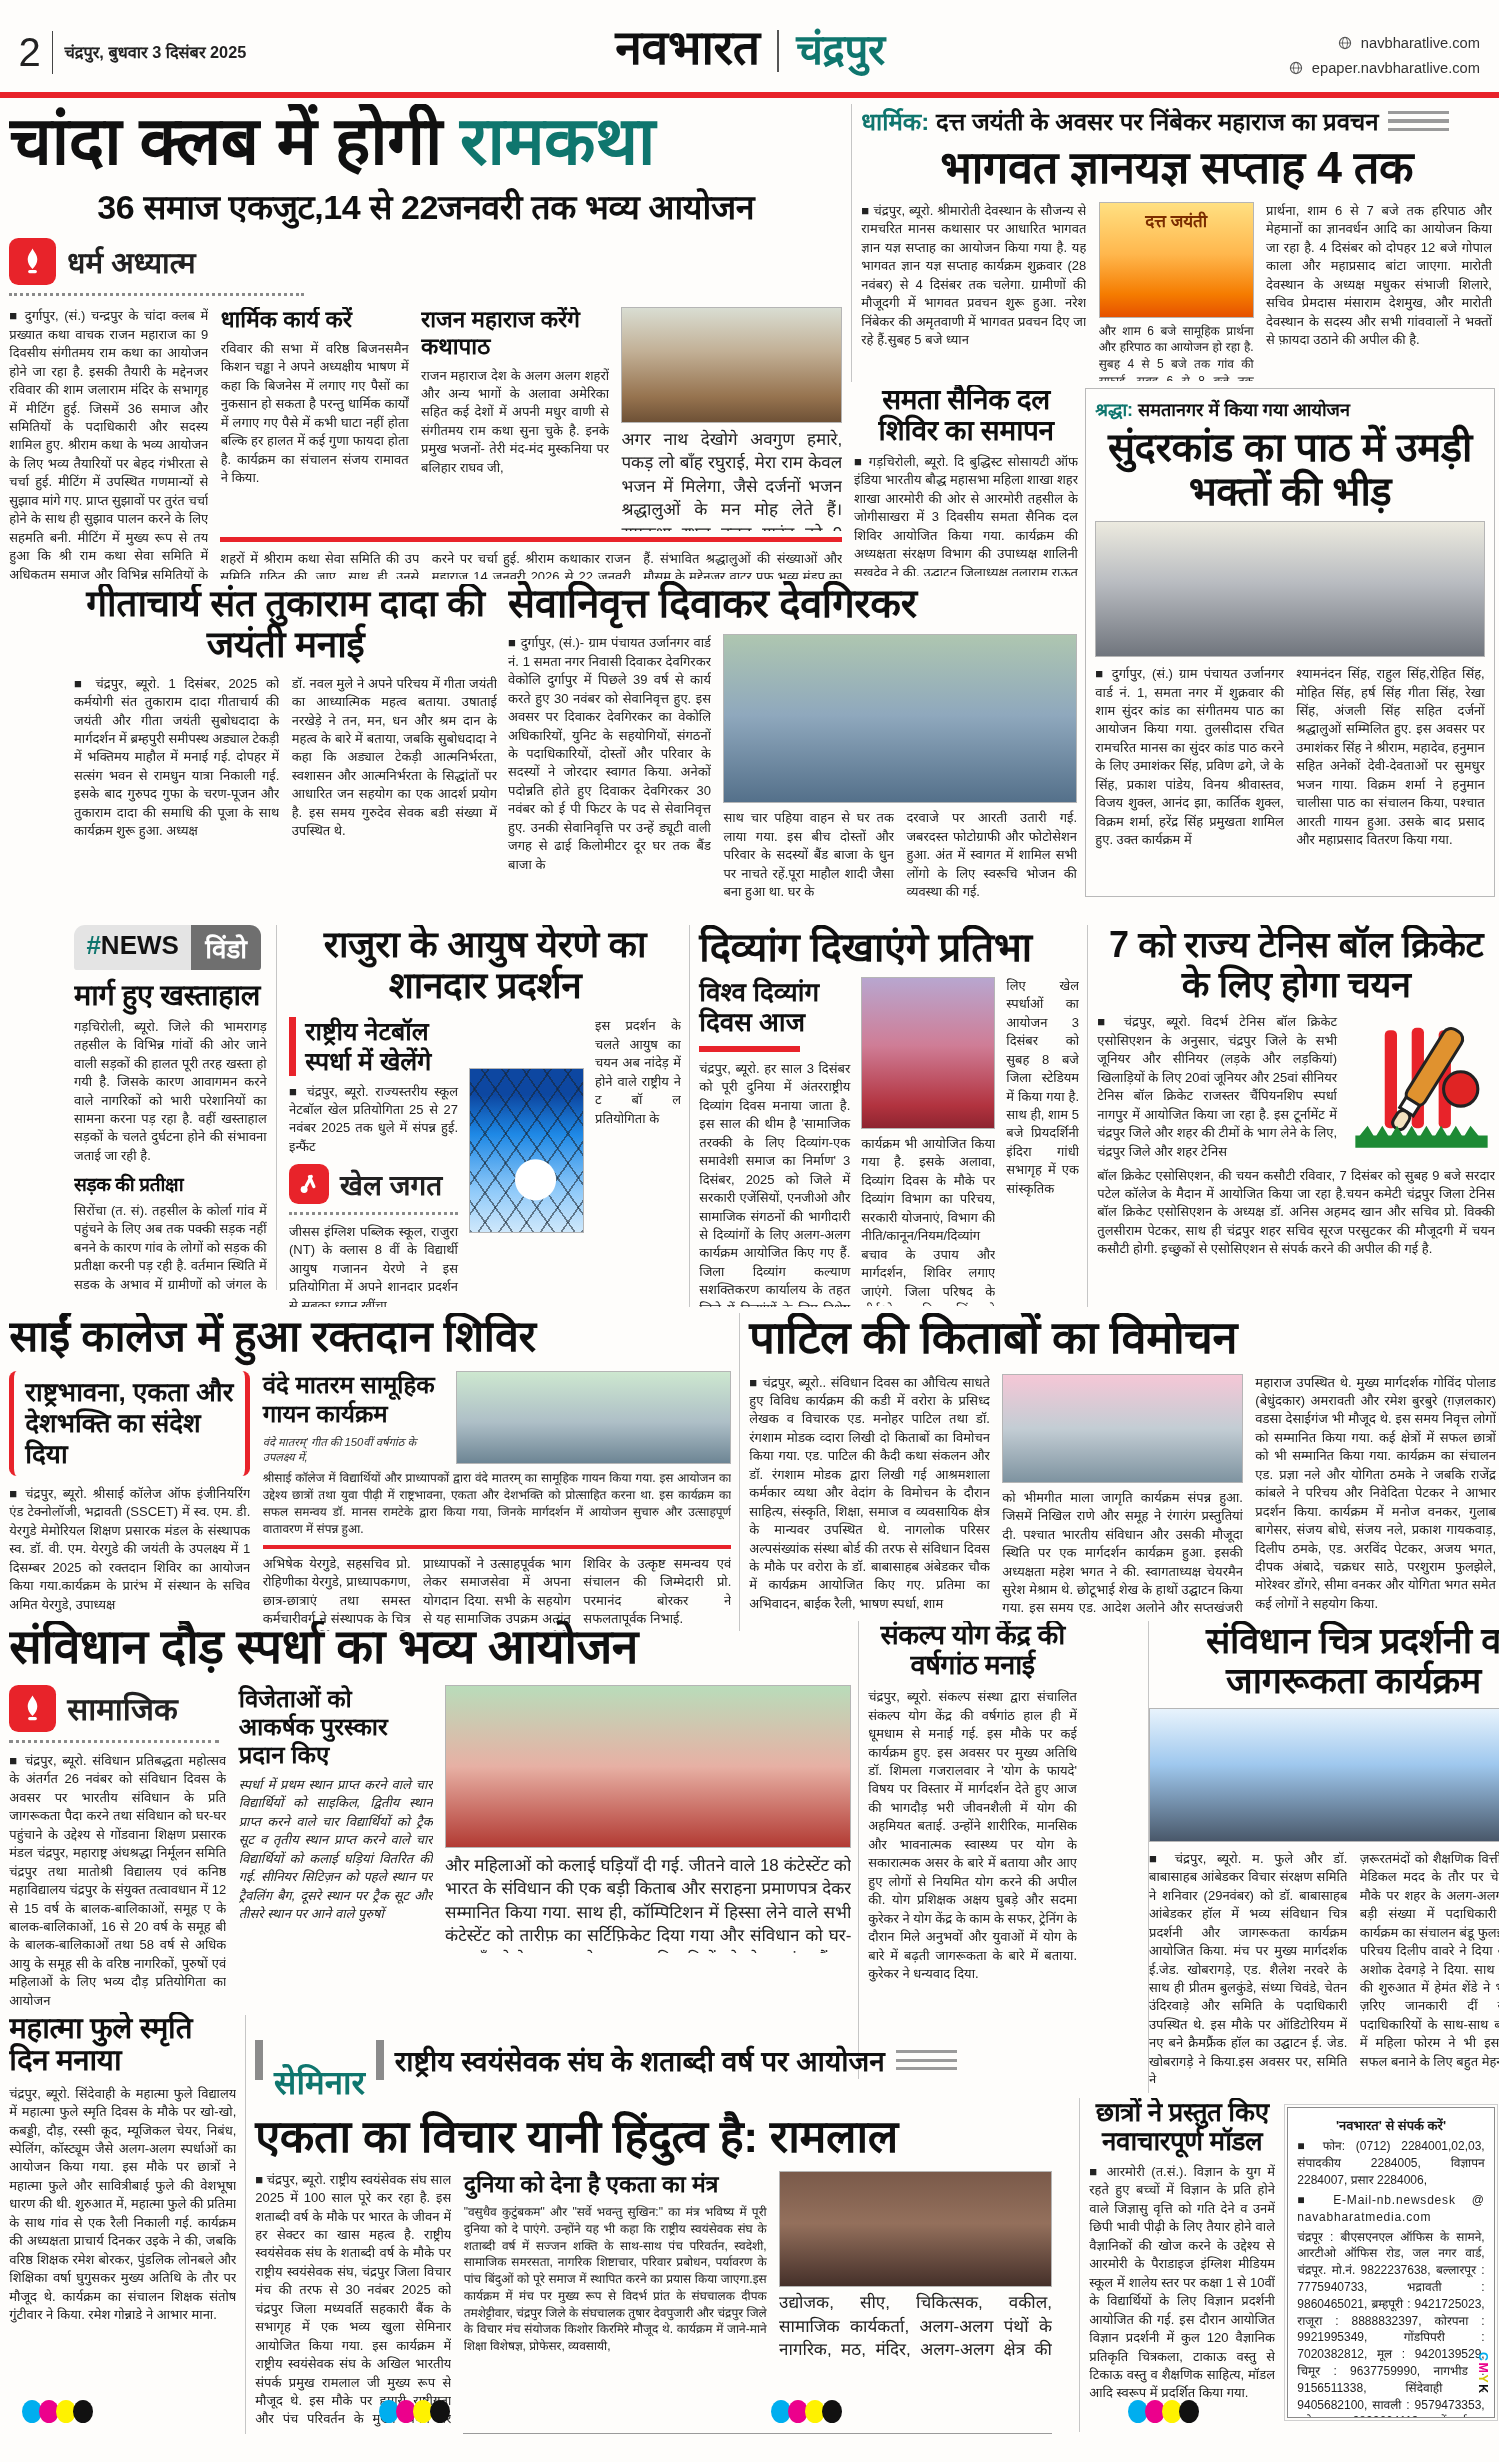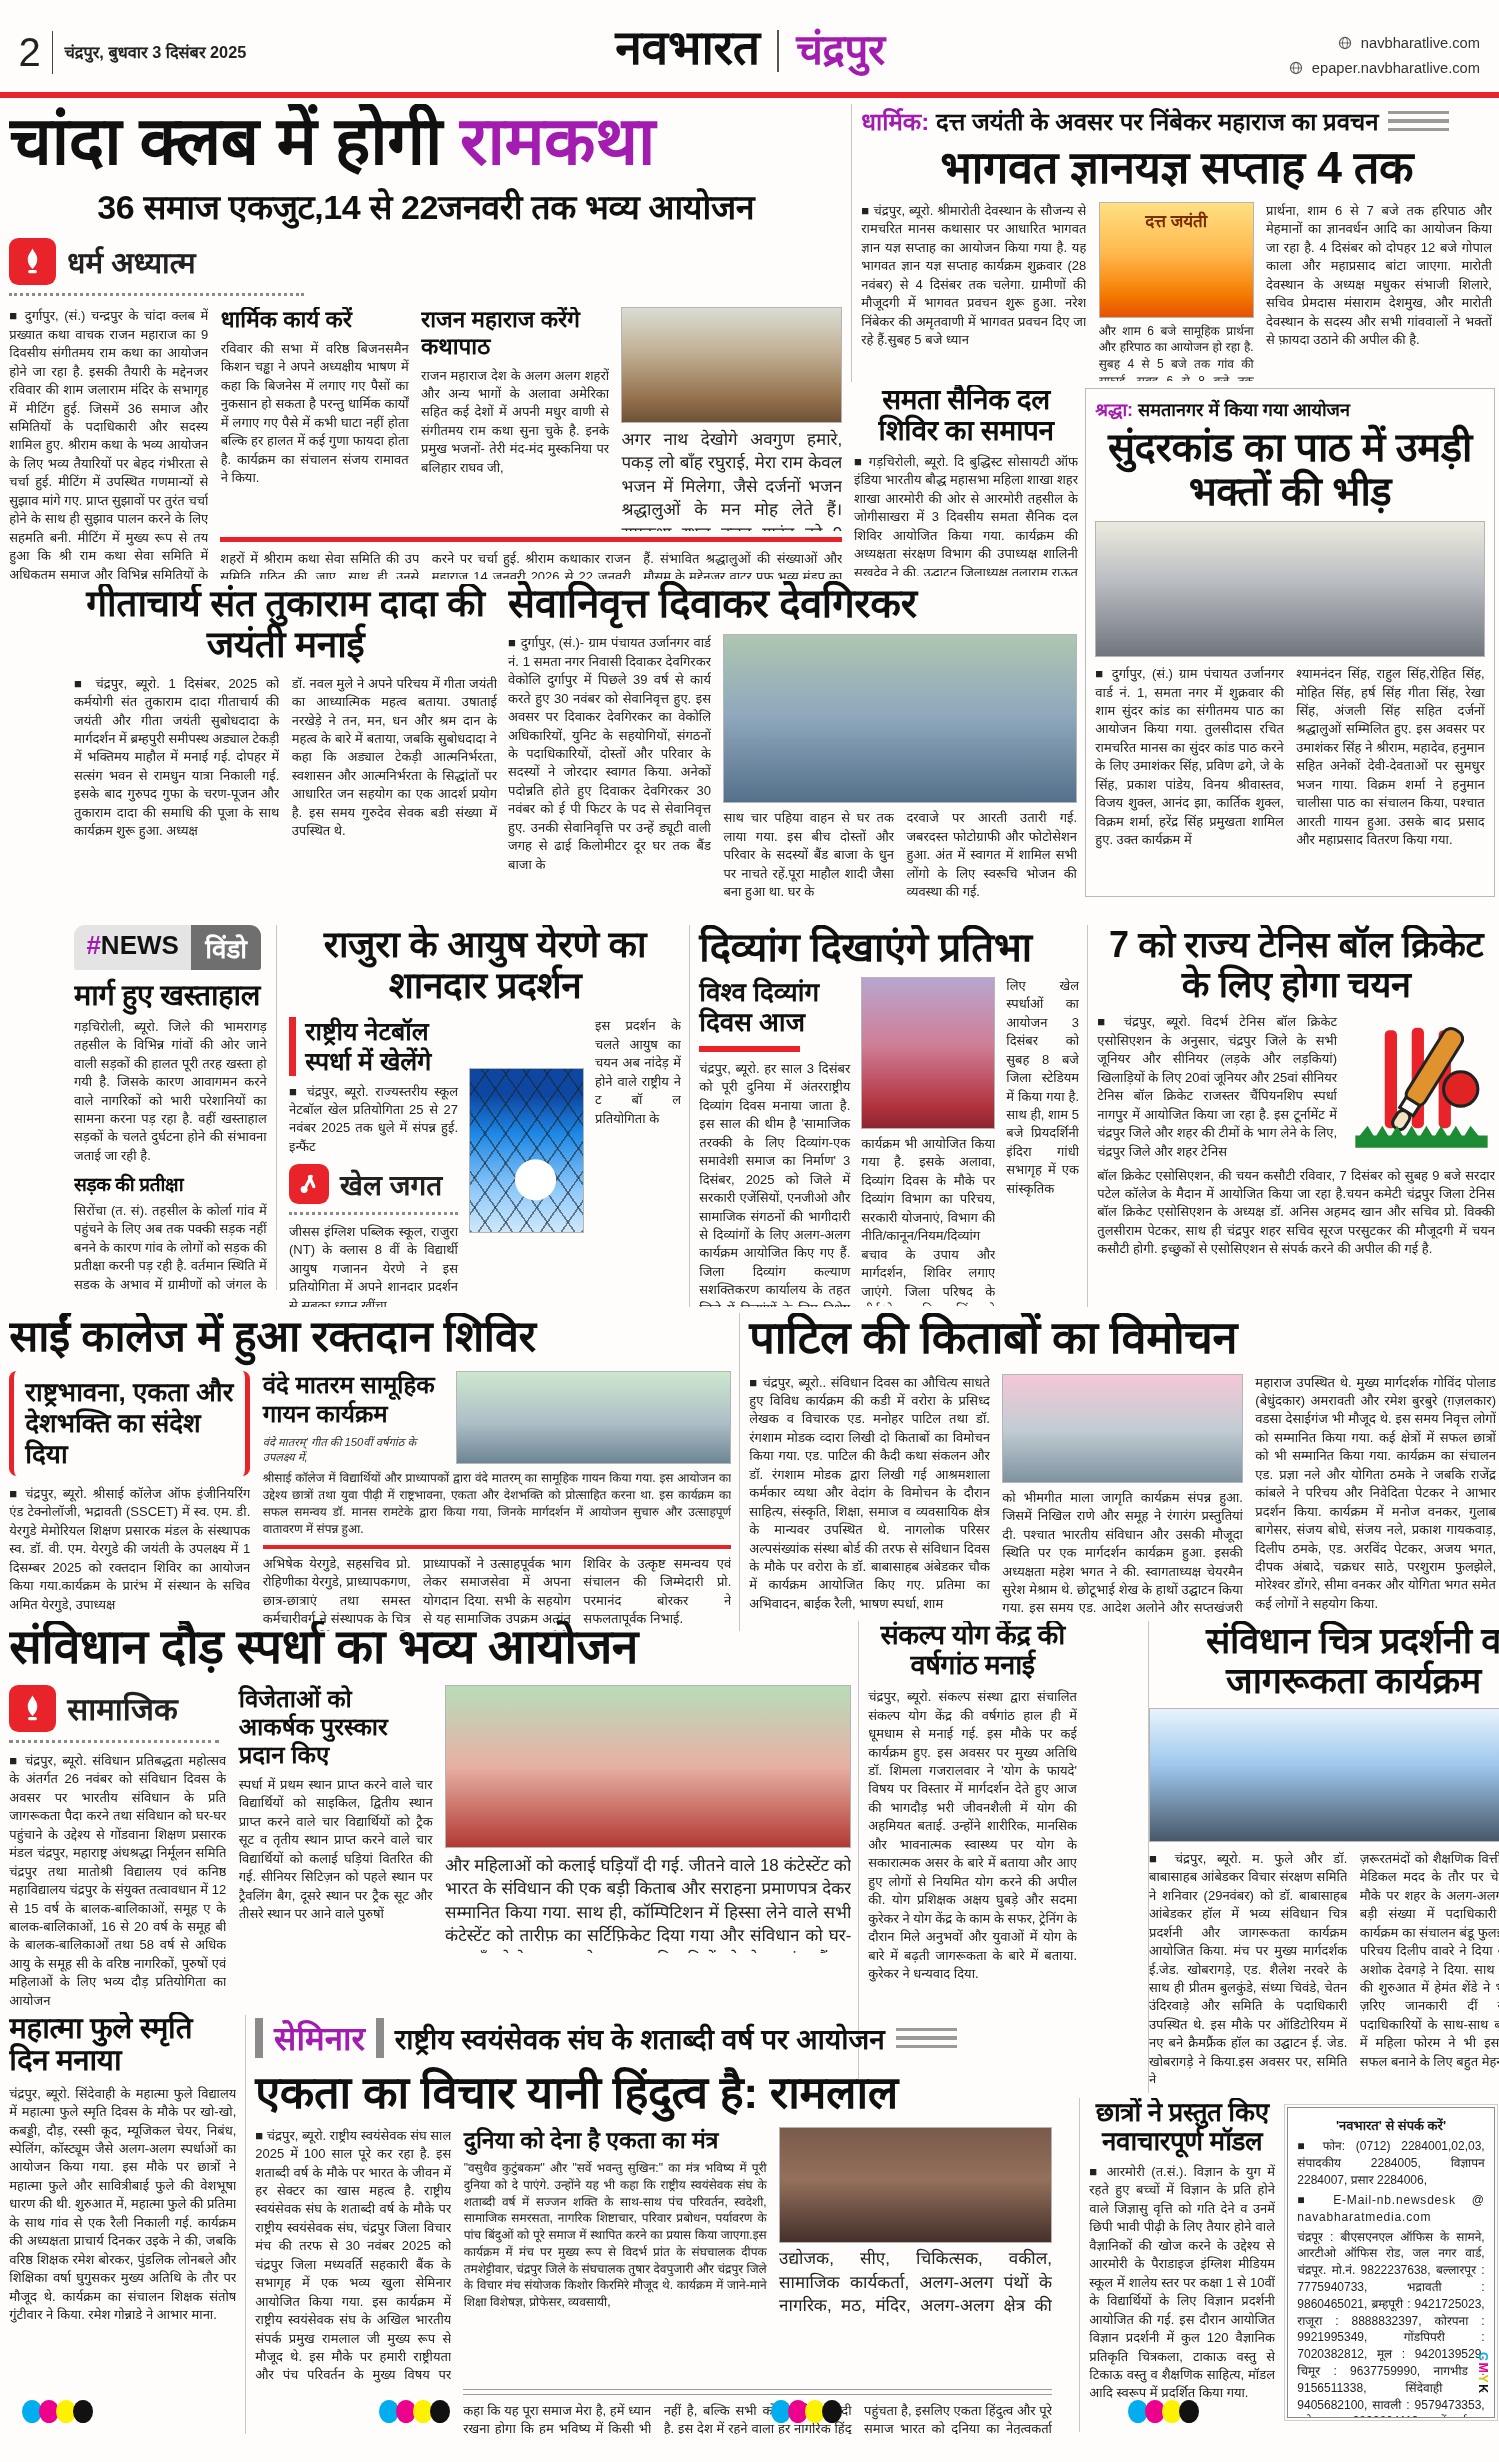--- a/index.html
+++ b/index.html
@@ -1,20 +1,20 @@
 <!DOCTYPE html>
 <html style="font-size:12.4px"><head>
 <meta charset="utf-8">
 <style>
   html,body{margin:0;padding:0;background:#e9e9e9;font-family:"Liberation Sans","DejaVu Sans",sans-serif;}
   #page{position:relative;width:1500px;height:2462px;background:#fefdfb;color:#1b1b1b;overflow:hidden;margin:0 auto;}
   .abs{position:absolute;}
   .hl{font-weight:800;color:#101010;line-height:1.1;letter-spacing:-0.4px;}
   .nw{white-space:nowrap;}
-  .red{color:#a21caf;}
+  .red{color:#0f766e;margin-top:44px;}
   .body-txt{font-size:13px;line-height:1.42;text-align:justify;color:#222;}
   .body-sm{font-size:12px;line-height:1.4;text-align:justify;color:#222;}
   .cols{display:flex;gap:12.4px;}
   .col{flex:1;overflow:hidden;}
   .clip{overflow:hidden;}
   .vl{border-left:0.8px solid #c6c6c6;}
   .subhead{font-weight:800;line-height:1.18;color:#111;}
   .kicker{font-weight:800;color:#111;}
   .rule-red{background:#e8232a;}
   .photo{width:100%;border:0.8px solid #b5b5b5;box-sizing:border-box;}
@@ -297,21 +297,21 @@
                 <path d="M12 2C10.6 4.8 8.3 6.8 8.3 10.4c0 2.7 1.4 5 3.7 7.4 2.3-2.4 3.7-4.7 3.7-7.4C15.7 6.8 13.4 4.8 12 2z" fill="#fff"></path>
                 <rect x="8.6" y="18.6" width="6.8" height="2.4" rx="1.2" fill="#fff"></rect>
               </svg>
             </span>
           <span class="section-label" style="font-size:31px;">सामाजिक</span>
         </div>
         <div class="body-txt clip" style="margin-top:9.3px;height:365px;">■ चंद्रपुर, ब्यूरो. संविधान प्रतिबद्धता महोत्सव के अंतर्गत 26 नवंबर को संविधान दिवस के अवसर पर भारतीय संविधान के प्रति जागरूकता पैदा करने तथा संविधान को घर-घर पहुंचाने के उद्देश्य से गोंडवाना शिक्षण प्रसारक मंडल चंद्रपुर, महाराष्ट्र अंधश्रद्धा निर्मूलन समिति चंद्रपुर तथा मातोश्री विद्यालय एवं कनिष्ठ महाविद्यालय चंद्रपुर के संयुक्त तत्वावधान में 12 से 15 वर्ष के बालक-बालिकाओं, समूह ए के बालक-बालिकाओं, 16 से 20 वर्ष के समूह बी के बालक-बालिकाओं तथा 58 वर्ष से अधिक आयु के समूह सी के वरिष्ठ नागरिकों, पुरुषों एवं महिलाओं के लिए भव्य दौड़ प्रतियोगिता का आयोजन</div>
       </div>
       <div style="flex:0 0 194px;">
         <div class="subhead" style="font-size:24px;">विजेताओं को आकर्षक पुरस्कार प्रदान किए</div>
-        <div class="body-txt clip" style="margin-top:6.2px;height:198px;">स्पर्धा में प्रथम स्थान प्राप्त करने वाले चार विद्यार्थियों को साइकिल, द्वितीय स्थान प्राप्त करने वाले चार विद्यार्थियों को ट्रैक सूट व तृतीय स्थान प्राप्त करने वाले चार विद्यार्थियों को कलाई घड़ियां वितरित की गई. सीनियर सिटिज़न को पहले स्थान पर ट्रैवलिंग बैग, दूसरे स्थान पर ट्रैक सूट और तीसरे स्थान पर आने वाले पुरुषों</div>
+        <div class="body-txt clip" style="margin-top:6.2px;height:198px;font-style:italic;">स्पर्धा में प्रथम स्थान प्राप्त करने वाले चार विद्यार्थियों को साइकिल, द्वितीय स्थान प्राप्त करने वाले चार विद्यार्थियों को ट्रैक सूट व तृतीय स्थान प्राप्त करने वाले चार विद्यार्थियों को कलाई घड़ियां वितरित की गई. सीनियर सिटिज़न को पहले स्थान पर ट्रैवलिंग बैग, दूसरे स्थान पर ट्रैक सूट और तीसरे स्थान पर आने वाले पुरुषों</div>
       </div>
       <div style="flex:1;">
         <div class="photo ph-daud" style="height:163px;"></div>
         <div class="caption clip" style="margin-top:6.2px;height:99px;">और महिलाओं को कलाई घड़ियाँ दी गई. जीतने वाले 18 कंटेस्टेंट को भारत के संविधान की एक बड़ी किताब और सराहना प्रमाणपत्र देकर सम्मानित किया गया. साथ ही, कॉम्पिटिशन में हिस्सा लेने वाले सभी कंटेस्टेंट को तारीफ़ का सर्टिफ़िकेट दिया गया और संविधान को घर-घर पहुँचाने के मकसद से 1,184 प्रतिभागियों को 'लेट्स अंडरस्टैंड द कॉन्स्टिट्यूशन' किताब दी गई.</div>
       </div>
     </div>
 
   </div>
 
   <div class="abs clip vl" style="left:858px;top:1621px;width:219px;height:458px;padding-left:9.3px;box-sizing:border-box;">

